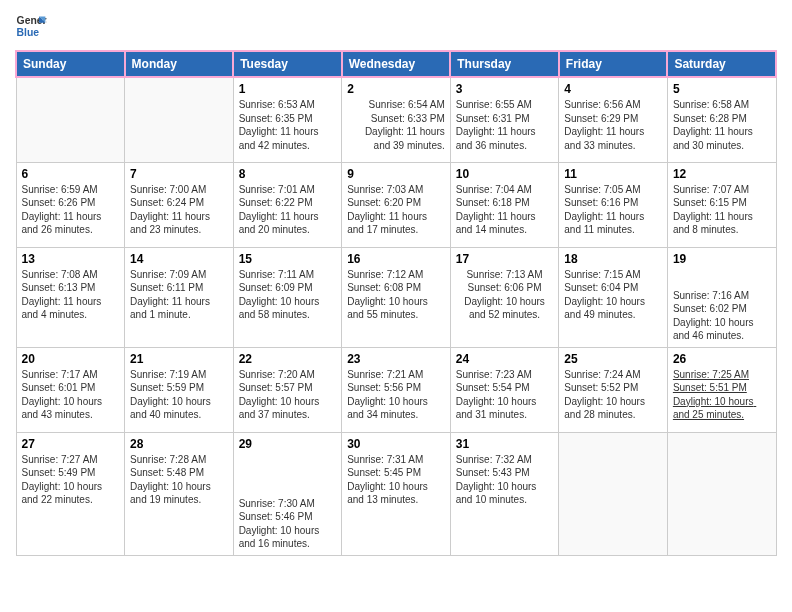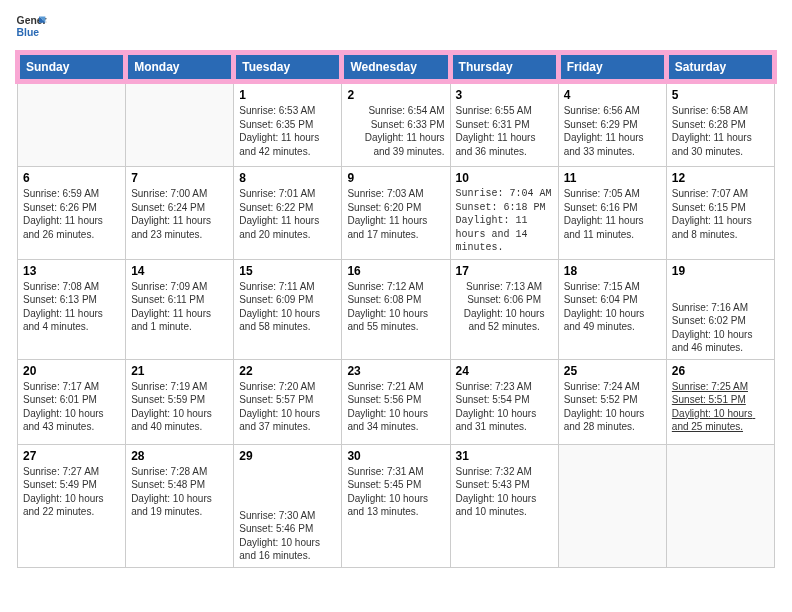--- a/index.html
+++ b/index.html
@@ -43,21 +43,21 @@
       border-collapse: collapse;
       font-size: 10.5px;
     }
     .calendar-table th {
       background: #2a6ab5;
       color: #fff;
       text-align: left;
       padding: 5px 6px;
       font-size: 12px;
       font-weight: bold;
-      border: 5px solid #f9a8d4;
+      border: 2px solid #f9a8d4;
     }
     .calendar-table td {
       border: 1px solid #ccc;
       vertical-align: top;
       padding: 4px 5px;
       min-height: 80px;
       width: calc(100% / 7);
     }
     .day-num {
       font-weight: bold;
@@ -162,21 +162,21 @@
 Daylight: 11 hours and 20 minutes.</div>
         </td>
         <td>
           <span class="day-num">9</span>
           <div class="day-cell-content" style="white-space: pre-wrap;">Sunrise: 7:03 AM
 Sunset: 6:20 PM
 Daylight: 11 hours and 17 minutes.</div>
         </td>
         <td>
           <span class="day-num">10</span>
-          <div class="day-cell-content" style="white-space: pre-wrap; font-family: Liberation Mono, monospace;">Sunrise: 7:04 AM
+          <div class="day-cell-content" style="white-space: pre-wrap;">Sunrise: 7:04 AM
 Sunset: 6:18 PM
 Daylight: 11 hours and 14 minutes.</div>
         </td>
         <td>
           <span class="day-num">11</span>
           <div class="day-cell-content" style="white-space: pre-wrap;">Sunrise: 7:05 AM
 Sunset: 6:16 PM
 Daylight: 11 hours and 11 minutes.</div>
         </td>
         <td>

